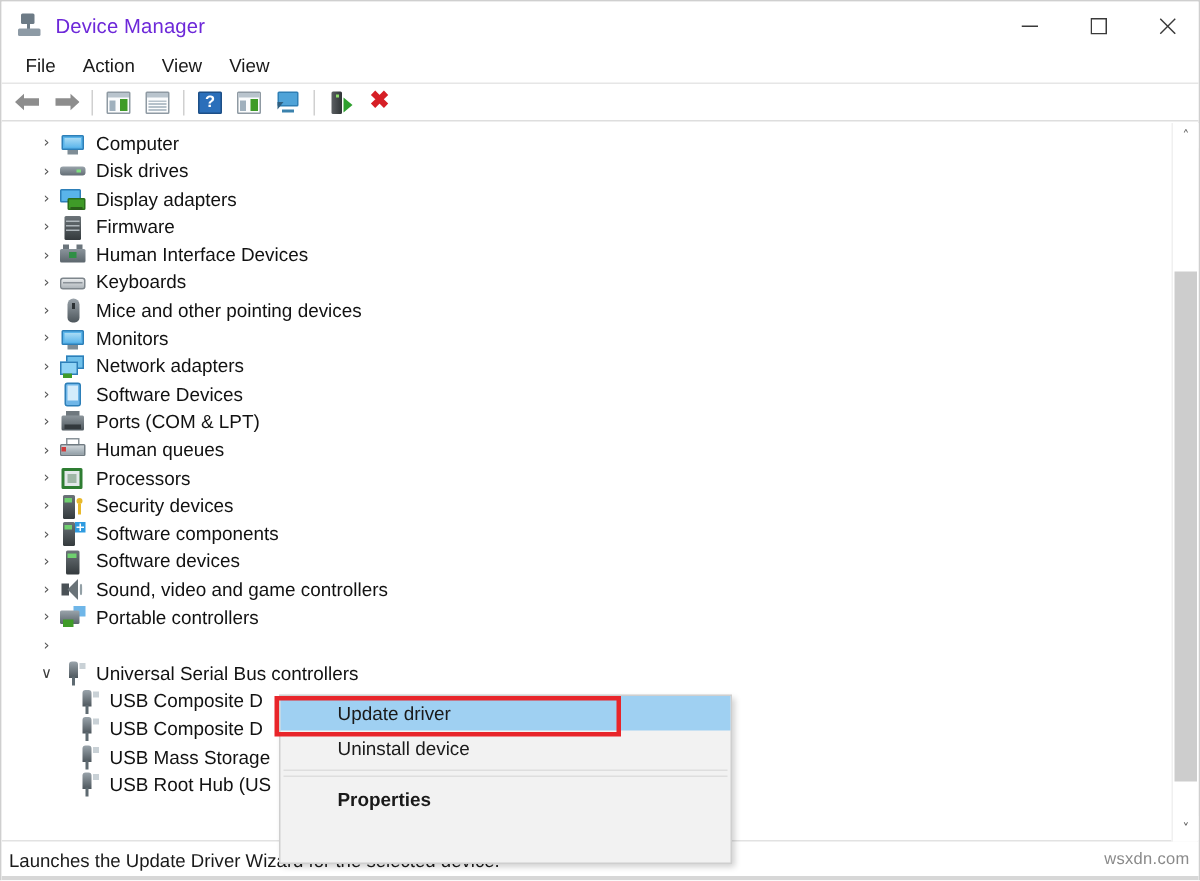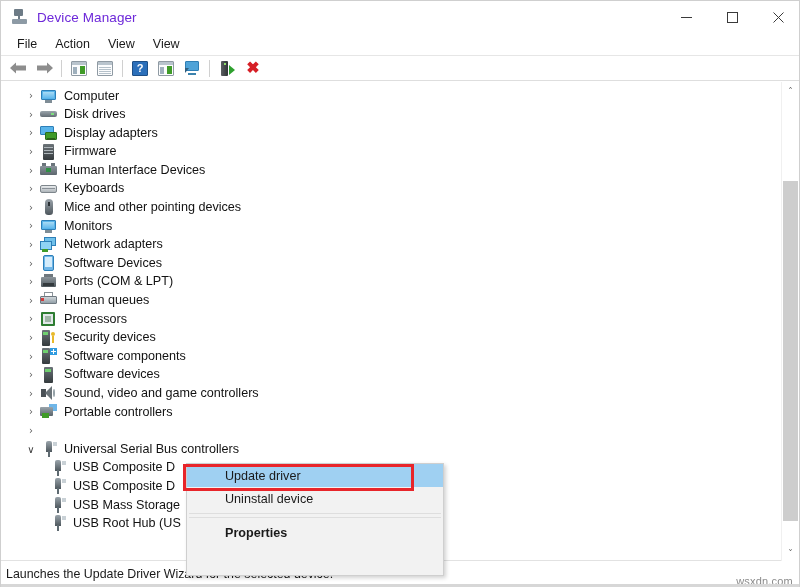--- a/index.html
+++ b/index.html
@@ -303,21 +303,21 @@
 
   .i-usb .plug { position:absolute; left:6px; top:0px; width:6px; height:11px;
     background: linear-gradient(to bottom,#9aa4ab,#4e575d); border-radius:2px 2px 0 0; }
   .i-usb .stem { position:absolute; left:8px; top:10px; width:2px; height:6px; background:#5e6a71; }
   .i-usb .tip { position:absolute; left:7px; top:1px; width:4px; height:4px; background:#c9d1d6; }
 
   
   .ctxmenu {
     position: absolute;
     left: 185px; top: 462px;
-    width: 258px; height: 113px;
+    width: 302px; height: 113px;
     background: #f2f2f2;
     border: 1px solid #cfcfcf;
     box-shadow: 2px 2px 4px rgba(0,0,0,0.18);
     z-index: 30;
   }
   .ctx-item {
     height: 23px;
     display: flex; align-items: center;
     padding-left: 38px;
     font-size: 12.6px; color: #1a1a1a;
@@ -368,21 +368,21 @@
     background: #ffffff;
     border-top: 1px solid #e2e2e2;
     display: flex; align-items: center;
   }
   .status-text {
     font-size: 12.4px; color: #1a1a1a;
     padding-left: 5px;
     white-space: nowrap;
   }
   .watermark {
-    position: absolute; right: 8px; bottom: 0;
+    position: absolute; right: 8px; bottom: 8px;
     font-size: 11px; color: #8a8a8a;
     letter-spacing: 0.2px;
   }
   .status-underline {
     position: absolute; left: 0; bottom: 0; width: 800px; height: 3px;
     background: #d7d7d7;
   }
 </style>
 </head>
 <body>

